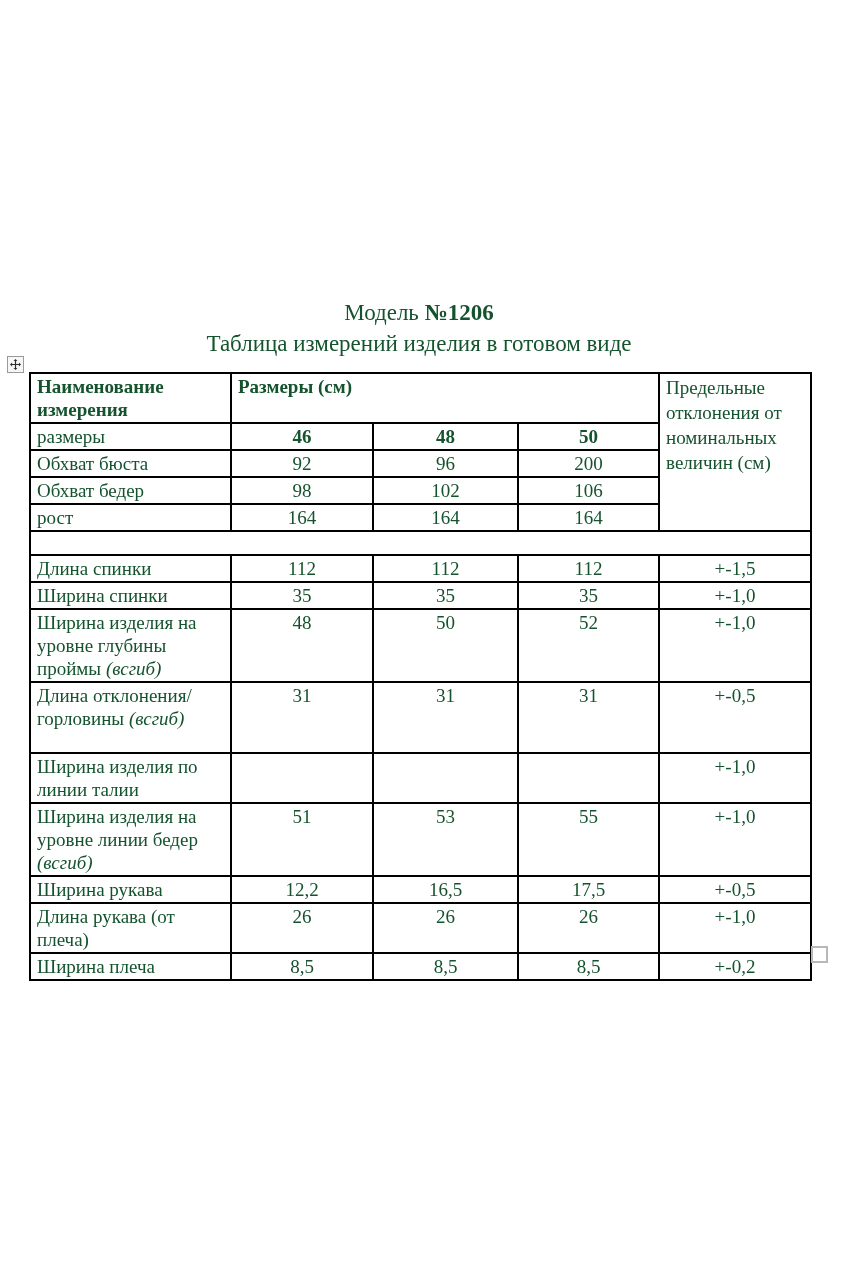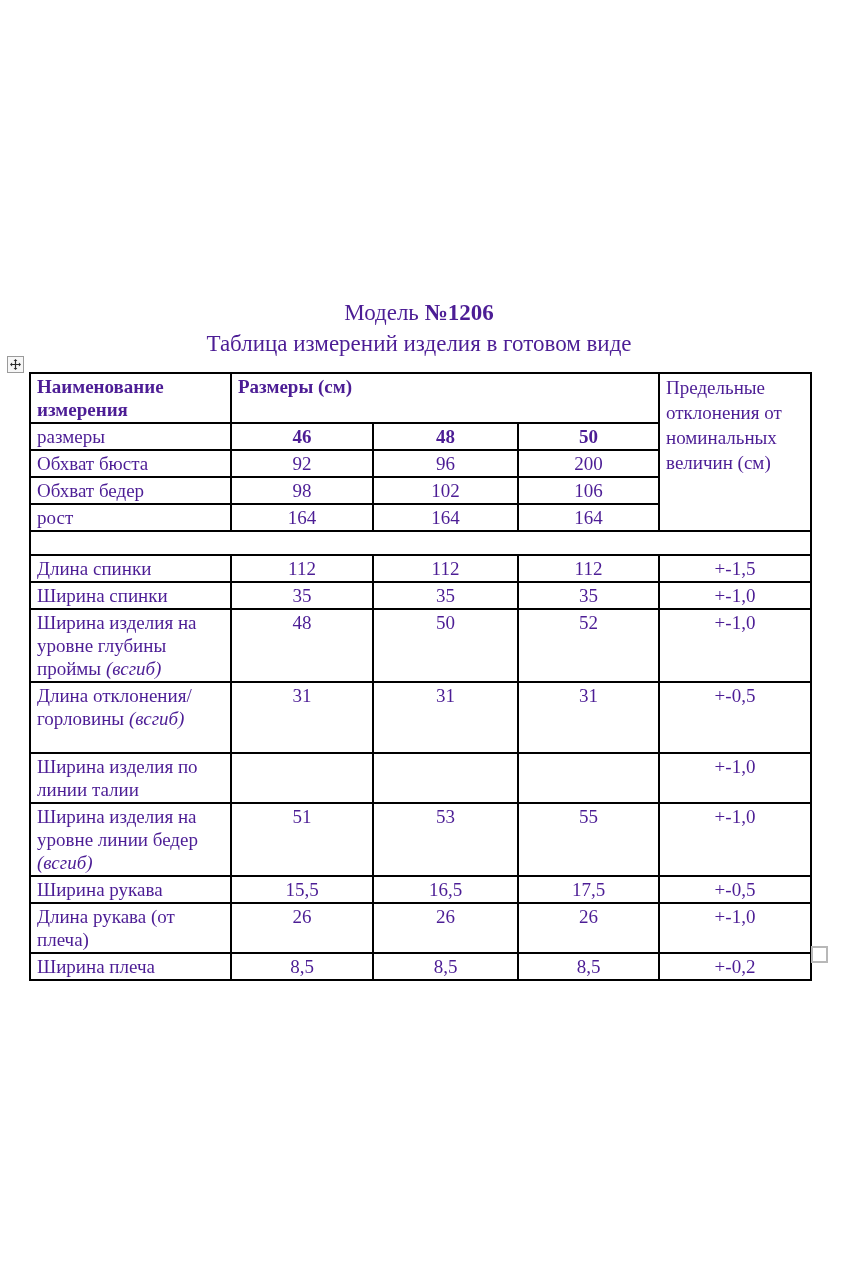--- a/index.html
+++ b/index.html
@@ -2,21 +2,21 @@
 <html><head>
 <meta charset="utf-8">
 <style>
   html, body { margin: 0; padding: 0; background: #ffffff; }
   .page {
     position: relative;
     width: 848px;
     height: 1272px;
     background: #ffffff;
     font-family: "Liberation Serif", serif;
-    color: #4c1d95;
+    color: #14532d;
     overflow: hidden;
   }
   .titles {
     position: absolute;
     left: 29px;
     top: 297px;
     width: 780px;
     text-align: center;
     font-size: 23px;
     line-height: 31px;
@@ -184,21 +184,21 @@
       <tr class="rh71">
         <td class="lab"><span>Ширина изделия на уровне линии бедер</span> <span class="it">(всгиб)</span></td>
         <td class="num">51</td>
         <td class="num">53</td>
         <td class="num">55</td>
         <td class="num">+-1,0</td>
       </tr>
 
       <tr class="rh24">
         <td class="lab"><span>Ширина рукава</span> <span class="it"></span></td>
-        <td class="num">15,5</td>
+        <td class="num">12,2</td>
         <td class="num">16,5</td>
         <td class="num">17,5</td>
         <td class="num">+-0,5</td>
       </tr>
 
       <tr class="rh47">
         <td class="lab"><span>Длина рукава (от плеча)</span> <span class="it"></span></td>
         <td class="num">26</td>
         <td class="num">26</td>
         <td class="num">26</td>

